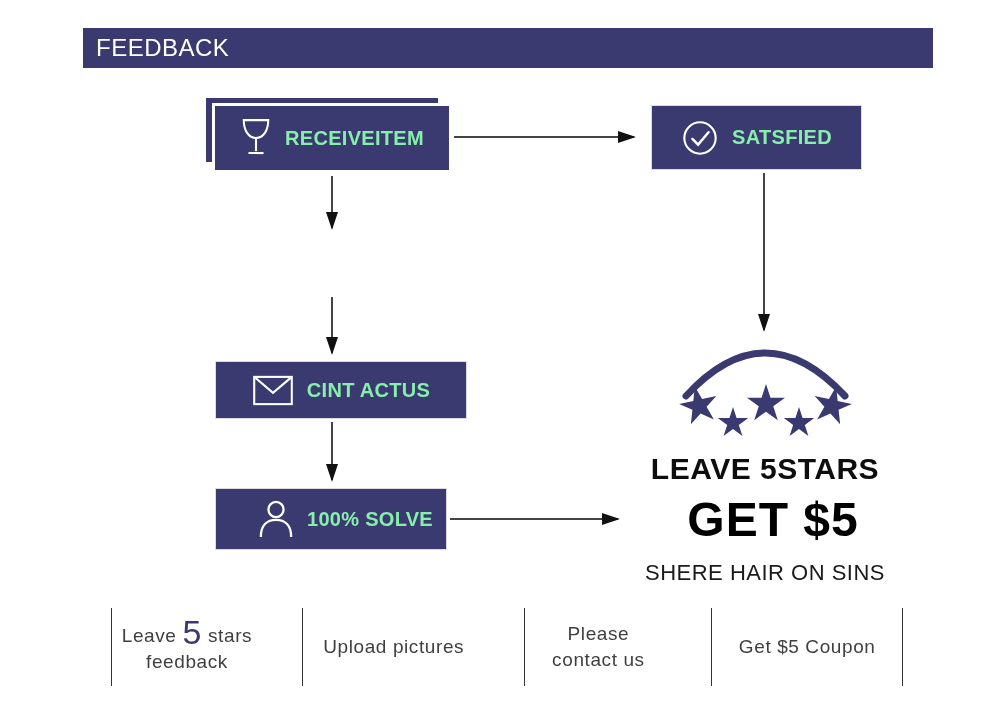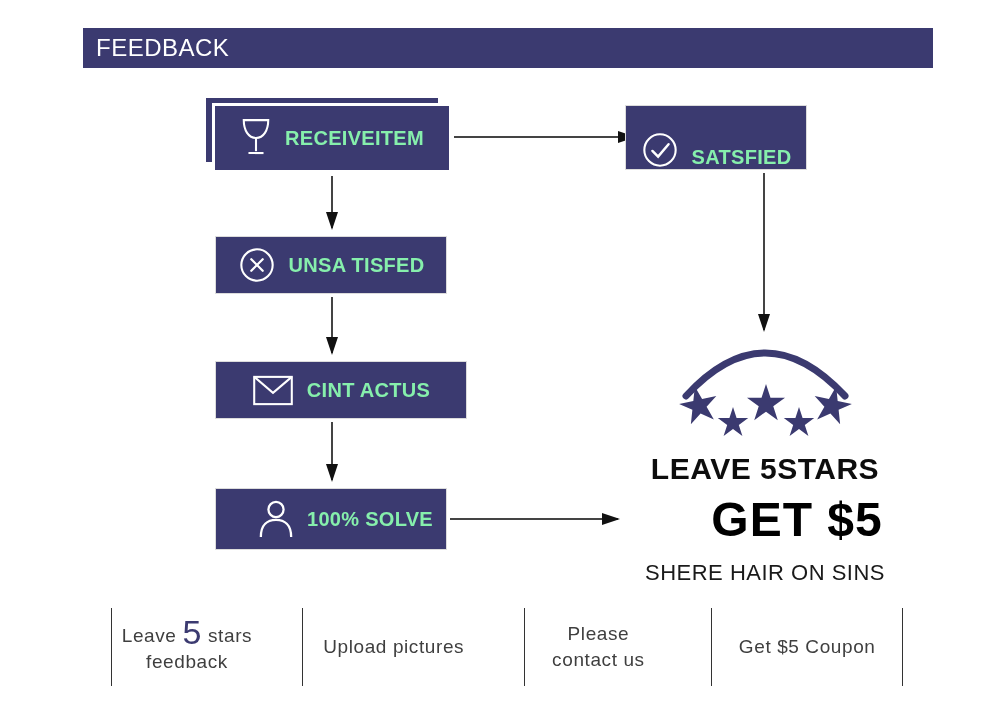--- a/index.html
+++ b/index.html
@@ -22,32 +22,32 @@
     font-size:20px; letter-spacing:0.3px; box-sizing:border-box;
     border:1px solid #dcdcdc;
   }
   .flow-box .icon { display:flex; align-items:center; justify-content:center; }
 
   #box-receive-back { left:206px; top:98px; width:232px; height:64px; border:none; }
   #box-receive      { left:212px; top:103px; width:240px; height:70px; border:3px solid #ffffff; }
   #box-unsatisfied  { left:215px; top:236px; width:232px; height:58px; }
   #box-contact      { left:215px; top:361px; width:252px; height:58px; }
   #box-solve        { left:215px; top:488px; width:232px; height:62px;padding-left:29px; }
-  #box-satisfied    { left:625px; top:105px; width:182px; height:65px;align-items:flex-end; }
+  #box-satisfied    { left:651px; top:105px; width:211px; height:65px; }
 
   
   .overlay { position:absolute; left:0; top:0; pointer-events:none; }
 
   
   .reward-line1 {
     position:absolute; left:600px; top:452px; width:330px; text-align:center;
     font-size:30px; font-weight:bold; color:#0d0d0d; letter-spacing:0.5px;
   }
   .reward-line2 {
-    position:absolute; left:632px; top:492px; width:330px; text-align:center;
+    position:absolute; left:608px; top:492px; width:330px; text-align:center;
     font-size:48px; font-weight:bold; color:#000000; letter-spacing:1px;
   }
   .reward-line3 {
     position:absolute; left:600px; top:560px; width:330px; text-align:center;
     font-size:22px; font-weight:400; color:#1a1a1a; letter-spacing:0.5px;
   }
 
   
   .footer {
     position:absolute; left:111px; top:608px; width:792px; height:78px;
@@ -117,30 +117,20 @@
   <div class="flow-box" id="box-satisfied">
     <span class="icon">
       <svg width="38" height="38" viewBox="0 0 40 40">
         <circle cx="20" cy="20" r="16.5" fill="none" stroke="#ffffff" stroke-width="2.2"></circle>
         <path d="M12 21 L18 27 L29 14" fill="none" stroke="#ffffff" stroke-width="2.6" stroke-linecap="round"></path>
       </svg>
     </span>
     <span>SATSFIED</span>
   </div>
 
-  <div class="flow-box" id="box-unsatisfied">
-    <span class="icon">
-      <svg width="38" height="38" viewBox="0 0 40 40">
-        <circle cx="20" cy="20" r="16.5" fill="none" stroke="#ffffff" stroke-width="2.2"></circle>
-        <line x1="14" y1="14" x2="26" y2="26" stroke="#ffffff" stroke-width="2.4" stroke-linecap="round"></line>
-        <line x1="26" y1="14" x2="14" y2="26" stroke="#ffffff" stroke-width="2.4" stroke-linecap="round"></line>
-      </svg>
-    </span>
-    <span>UNSA TISFED</span>
-  </div>
 
   <div class="flow-box" id="box-contact">
     <span class="icon">
       <svg width="42" height="31" viewBox="0 0 44 33">
         <rect x="2" y="2" width="40" height="29" fill="none" stroke="#ffffff" stroke-width="2.2"></rect>
         <path d="M2 2 L22 19 L42 2" fill="none" stroke="#ffffff" stroke-width="2.2"></path>
       </svg>
     </span>
     <span>CINT ACTUS</span>
   </div>

